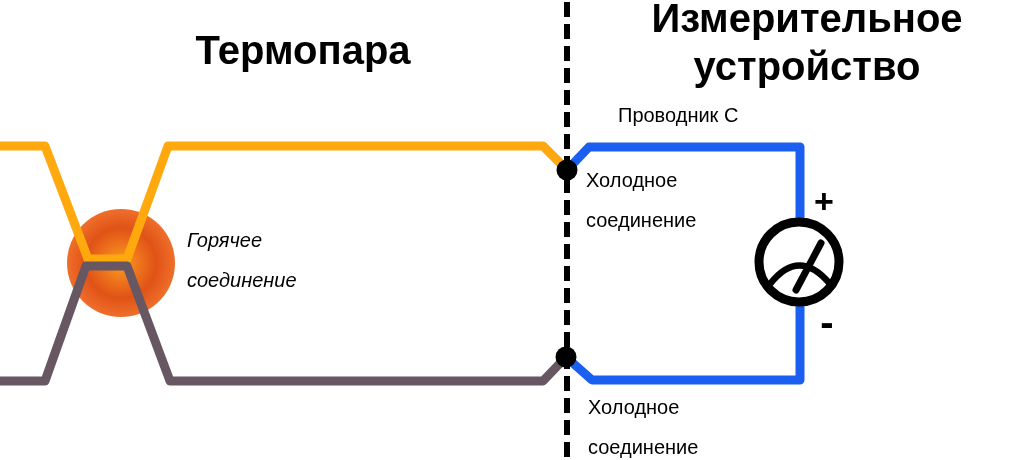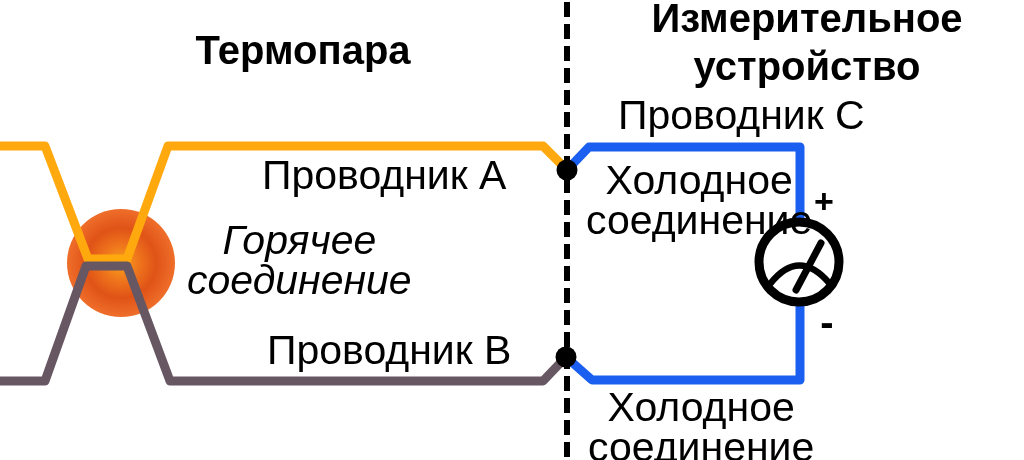--- a/index.html
+++ b/index.html
@@ -14,24 +14,23 @@
     background: #ffffff;
     overflow: hidden;
   }
   .stage svg {
     position: absolute;
     left: 0; top: 0;
   }
   .txt {
     position: absolute;
     color: #000000;
-    font-size: 41px;
+    font-size: 20px;
     line-height: 40px;
     white-space: pre-line;
-    text-align: center;
   }
   .title {
     font-size: 40px;
     font-weight: bold;
     text-align: center;
     line-height: 46px;
   }
   .title-right { line-height: 48px; }
   .sign {
     font-weight: bold;
@@ -73,23 +72,21 @@
 
     <circle cx="567" cy="170" r="10.5" fill="#000000"></circle>
     <circle cx="566" cy="357" r="10.5" fill="#000000"></circle>
   </svg>
 
   <div class="txt title" style="left:153px; top:27px; width:300px;">Термопара</div>
 
   <div class="txt title title-right" style="left:600px; top:-6px; width:414px;">Измерительное
 устройство</div>
 
-  <div class="txt" style="left:262px; top:155px;">Проводник A</div>
 
-  <div class="txt" style="left:267px; top:330px;">Проводник B</div>
 
   <div class="txt" style="left:618px; top:95px;">Проводник C</div>
 
   <div class="txt" style="left:187px; top:220px;font-style:italic;">Горячее
 соединение</div>
 
   <div class="txt" style="left:586px; top:160px;">Холодное
 соединение</div>
 
   <div class="txt" style="left:588px; top:387px;">Холодное

